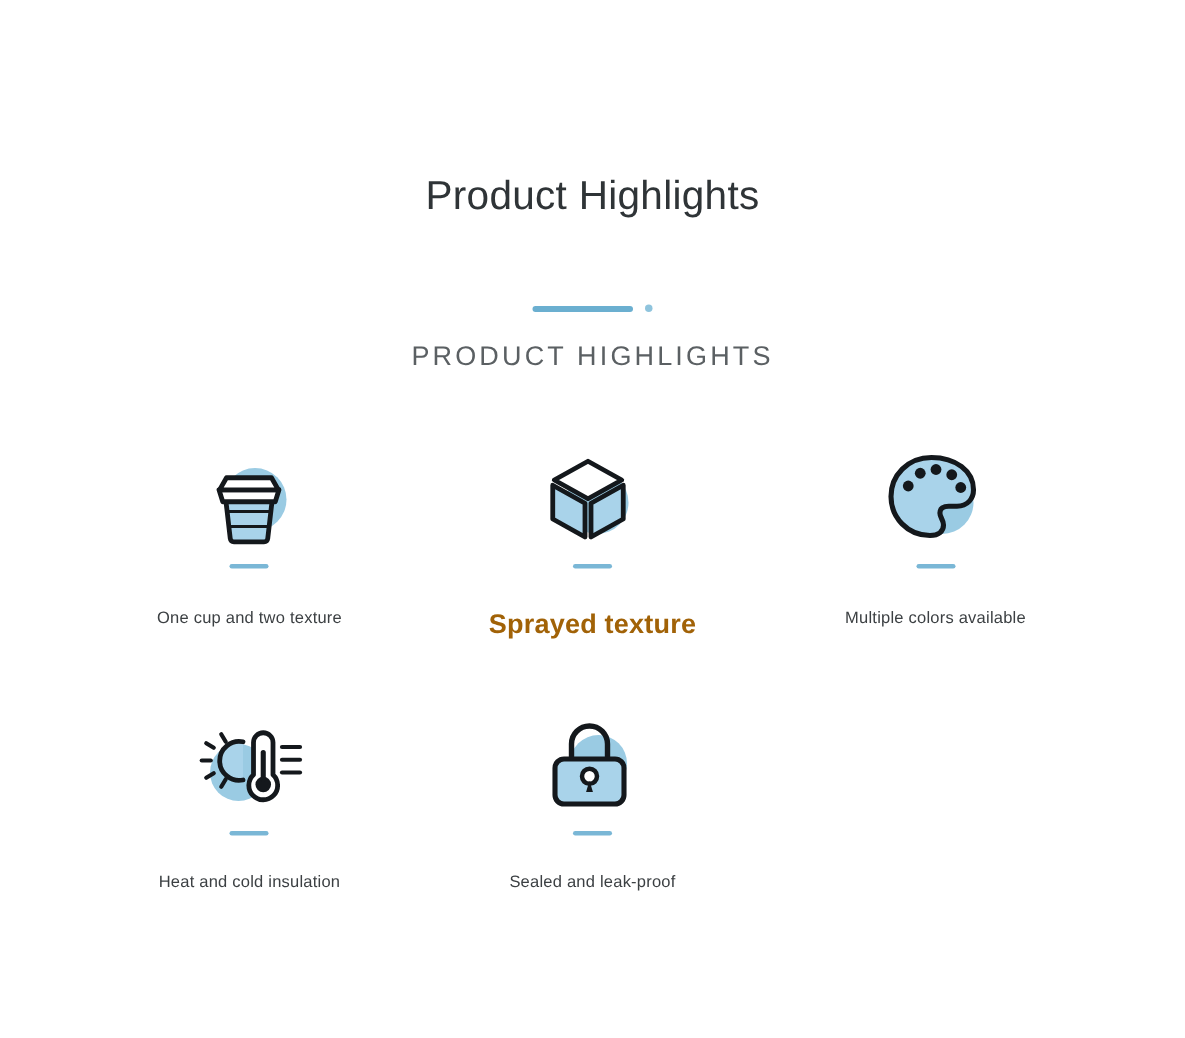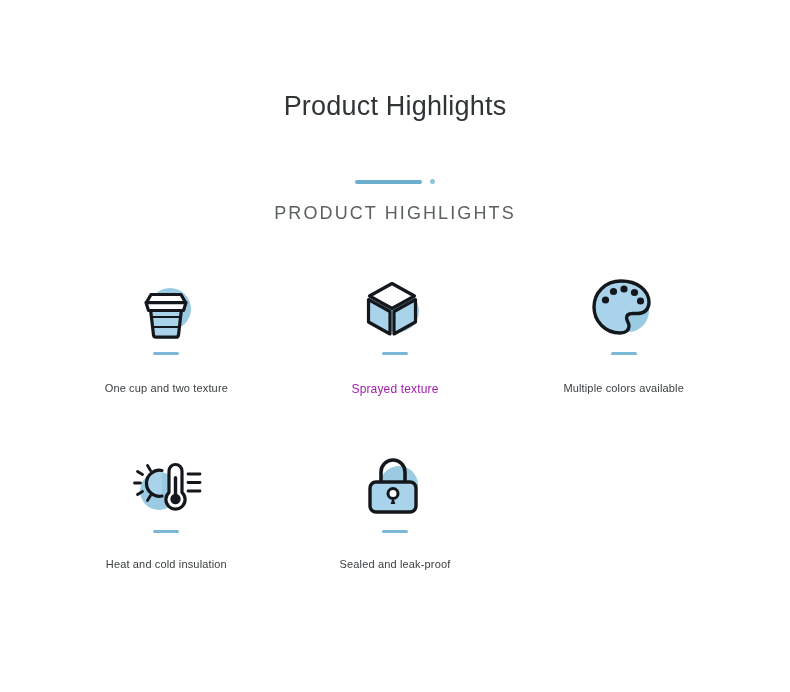--- a/index.html
+++ b/index.html
@@ -17,21 +17,21 @@
   }
   .page {
     width: 790px;
     height: 692px;
     position: relative;
     background: #ffffff;
   }
 
   
   .header {
-    padding-top: 92px;
+    padding-top: 116px;
     text-align: center;
   }
   .main-title {
     font-size: 27px;
     font-weight: 400;
     letter-spacing: 0.2px;
     color: #2f3437;
     line-height: 1.1;
     margin: 0;
   }
@@ -95,22 +95,23 @@
   }
   .cell-label {
     margin-top: 27px;
     font-size: 11px;
     color: #3c4043;
     letter-spacing: 0.15px;
     text-align: center;
     white-space: nowrap;
   }
   .cell-label.big {
-    font-size: 12px;
-    color: #a21caf;
+    font-size: 18px;
+    color: #a16207;
+    font-weight: bold;
   }
   .row2 .cell-label { margin-top: 25px; }
 </style>
 </head>
 <body>
 
 <div class="page">
 
   <div class="header">
     <h1 class="main-title">Product Highlights</h1>

